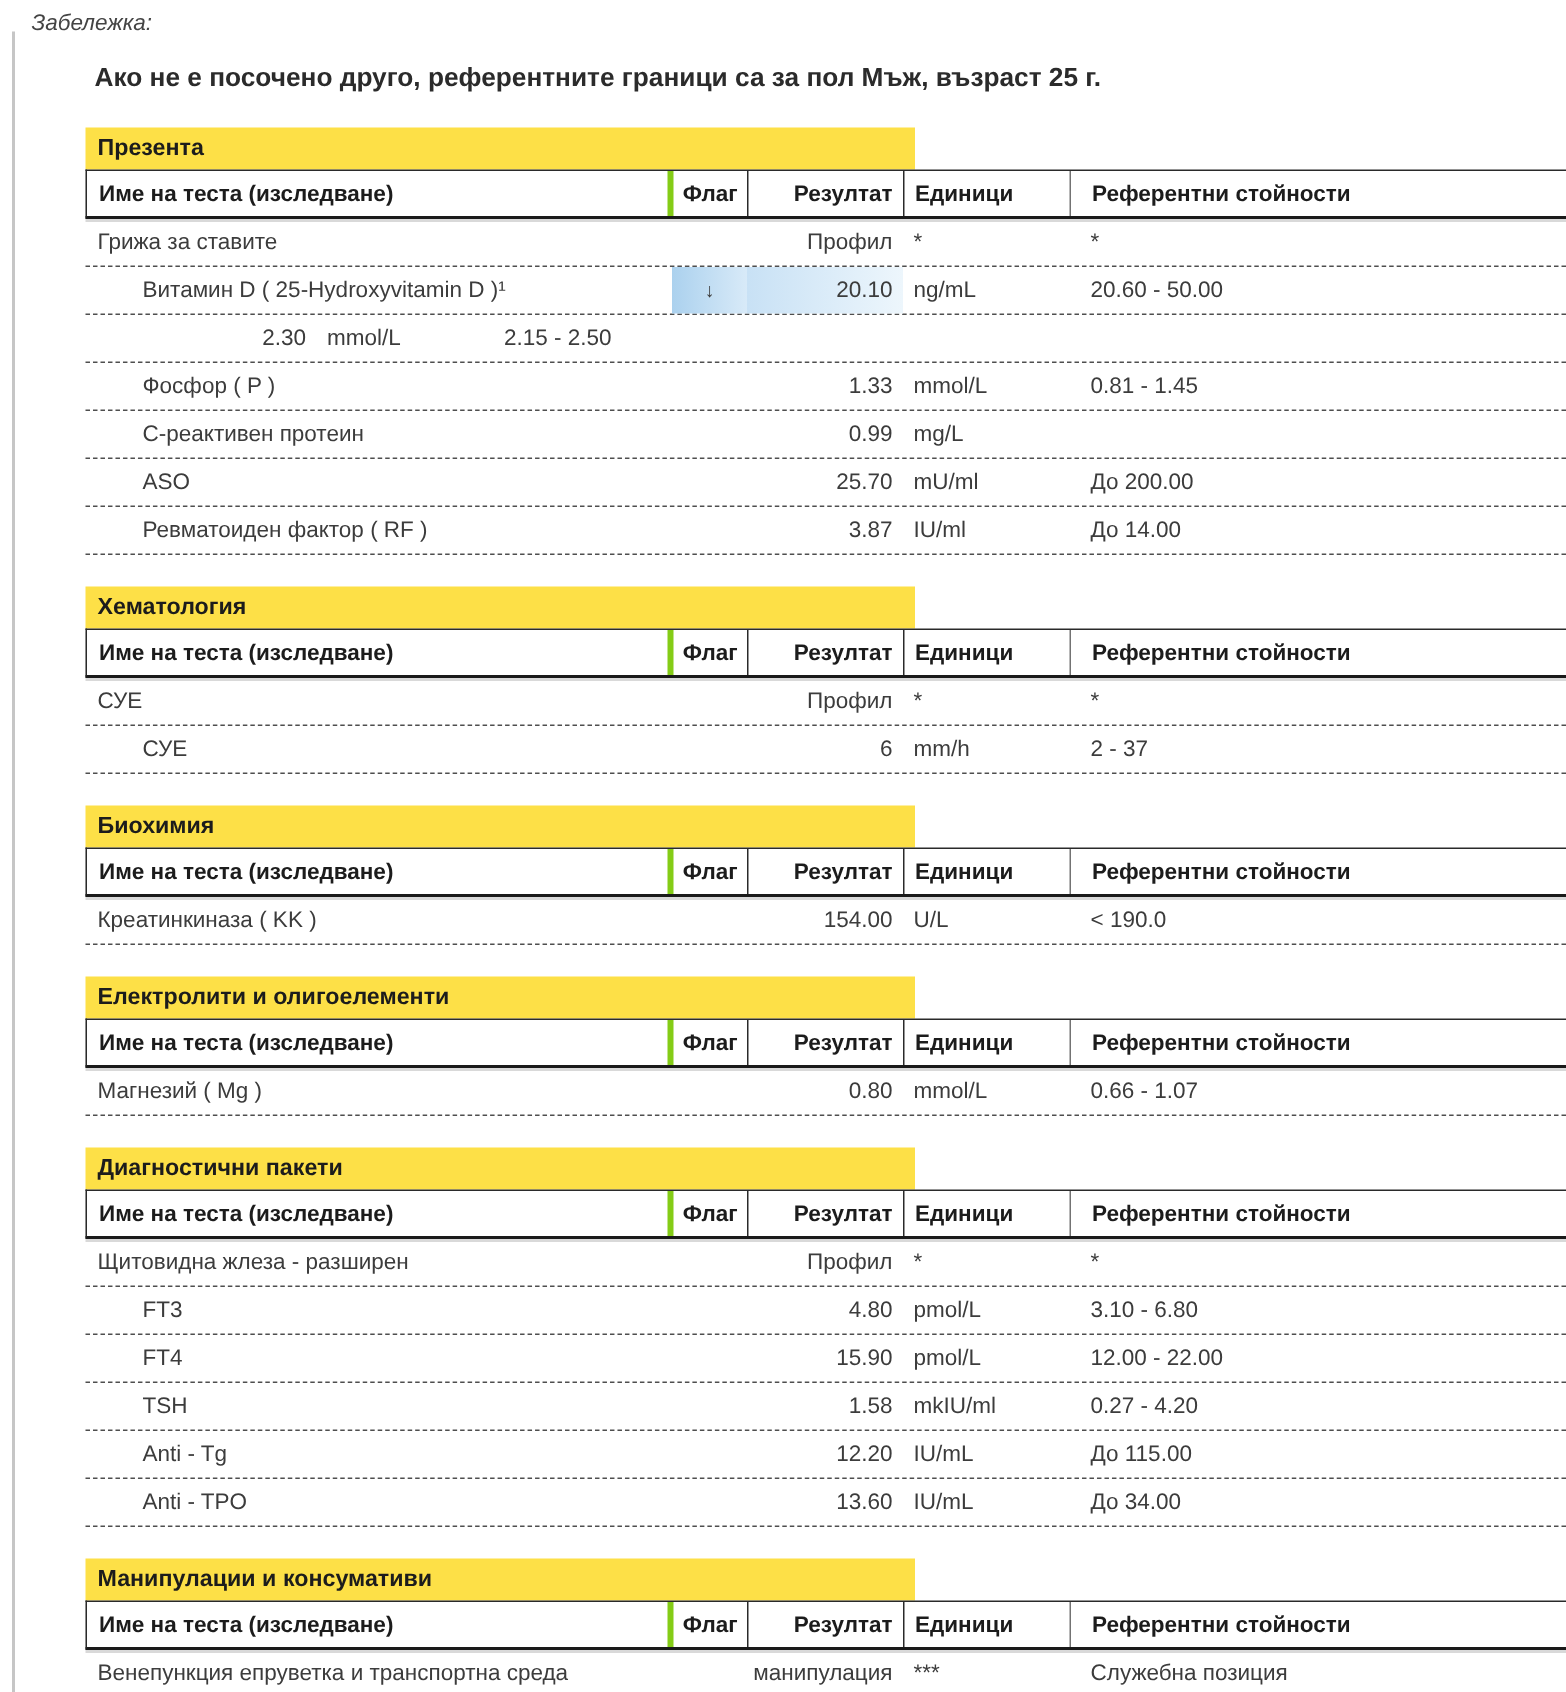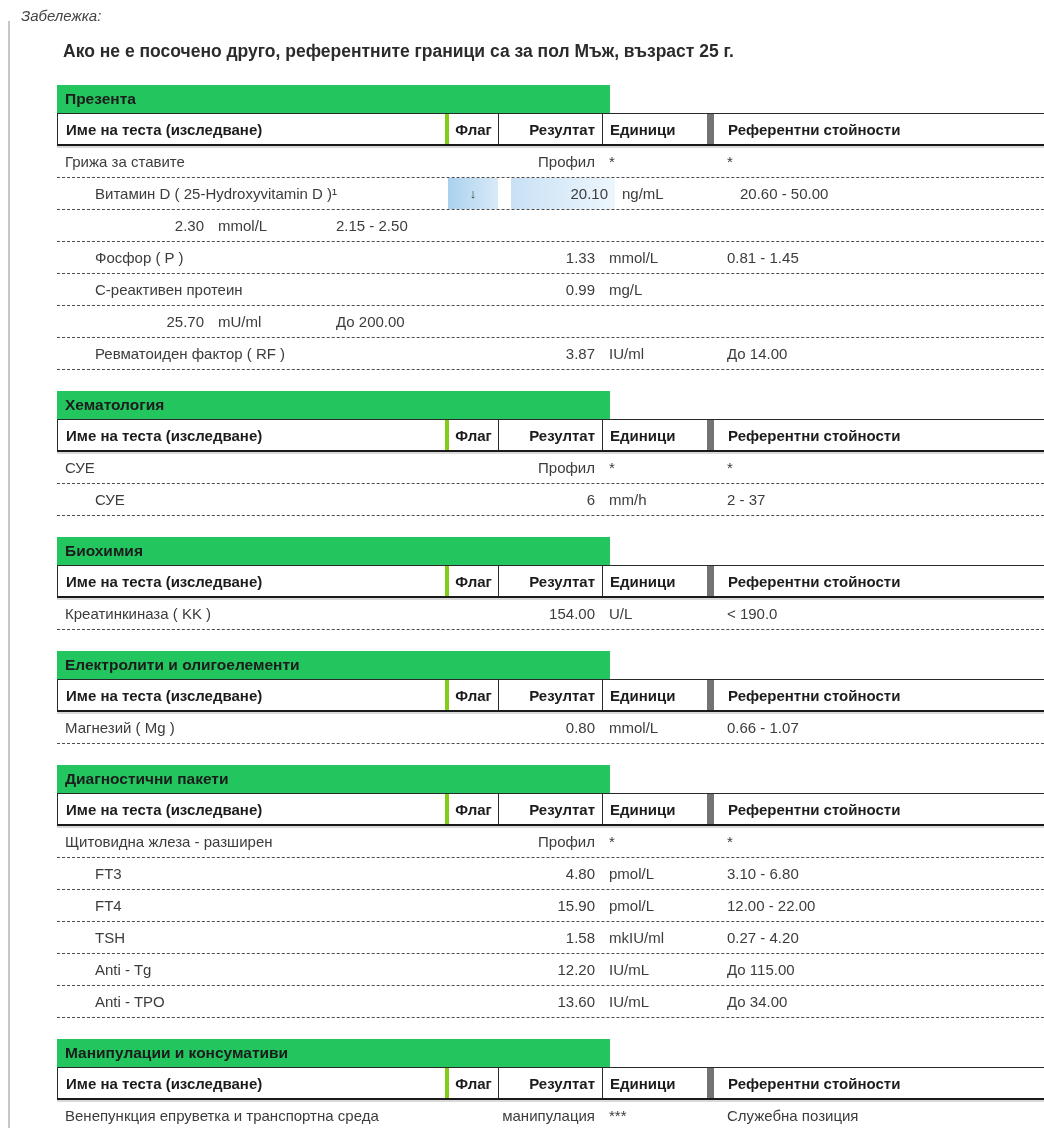--- a/index.html
+++ b/index.html
@@ -47,21 +47,21 @@
   }
   .section {
     margin-top: 21px;
   }
   .section:first-of-type {
     margin-top: 23px;
   }
   .section-bar {
     width: 553px;
     height: 28px;
-    background: #22c55e;
+    background: #fde047;
     display: flex;
     align-items: center;
     padding-left: 8px;
     box-sizing: border-box;
   }
   .section-title {
     font-weight: bold;
     font-size: 15.5px;
     color: #1c1c1c;
   }
@@ -88,21 +88,21 @@
     box-sizing: border-box;
   }
   .col-name      { width: 391px; flex: 0 0 391px; }
   .col-flag      { width: 50px;  flex: 0 0 50px; }
   .col-result    { width: 104px; flex: 0 0 104px; }
   .col-units     { width: 111px; flex: 0 0 111px; }
   .col-reference { flex: 1 1 auto; min-width: 0; }
   .thead .col-name      { padding-left: 8px; border-right: 4px solid #84cc16; }
   .thead .col-flag      { justify-content: center; border-right: 1px solid #2a2a2a; }
   .thead .col-result    { justify-content: flex-end; padding-right: 7px; border-right: 1px solid #2a2a2a; }
-  .thead .col-units     { padding-left: 7px; border-right: 7px solid #737373; }
+  .thead .col-units     { padding-left: 7px; border-right: 1px solid #737373; }
   .thead .col-reference { padding-left: 14px; }
   .trow {
     display: flex;
     height: 32px;
     box-sizing: border-box;
     border-bottom: 1px dashed #4e4e4e;
     align-items: stretch;
     font-size: 15px;
     color: #3c3c3c;
   }
@@ -117,21 +117,20 @@
   .cell-name.indent { padding-left: 38px; }
   .cell-flag      { justify-content: center; font-size: 13px; color: #3a3a3a; }
   .cell-result    { justify-content: flex-end; padding-right: 7px; }
   .cell-units     { padding-left: 7px; }
   .cell-reference { padding-left: 14px; }
   .hl-flag {
     background: linear-gradient(to right, #abd1ee, #d8eaf8);
   }
   .hl-result {
     background: linear-gradient(to right, #c8e1f5, #edf6fc);
-    margin-left: 13px;
   }
 </style>
 </head>
 <body>
 
 <div class="page-rule"></div>
 
 <div class="note-label">Забележка:</div>
 
 <div class="content">
@@ -182,20 +181,21 @@
   </div>
 
   <div class="trow">
     <div class="cell cell-name col-name indent">С-реактивен протеин</div>
     <div class="cell cell-flag col-flag"></div>
     <div class="cell cell-result col-result">0.99</div>
     <div class="cell cell-units col-units">mg/L</div>
   </div>
 
   <div class="trow">
+    <div class="cell cell-name col-name indent">ASO</div>
     <div class="cell cell-flag col-flag"></div>
     <div class="cell cell-result col-result">25.70</div>
     <div class="cell cell-units col-units">mU/ml</div>
     <div class="cell cell-reference col-reference">До 200.00</div>
   </div>
 
   <div class="trow">
     <div class="cell cell-name col-name indent">Ревматоиден фактор ( RF )</div>
     <div class="cell cell-flag col-flag"></div>
     <div class="cell cell-result col-result">3.87</div>

